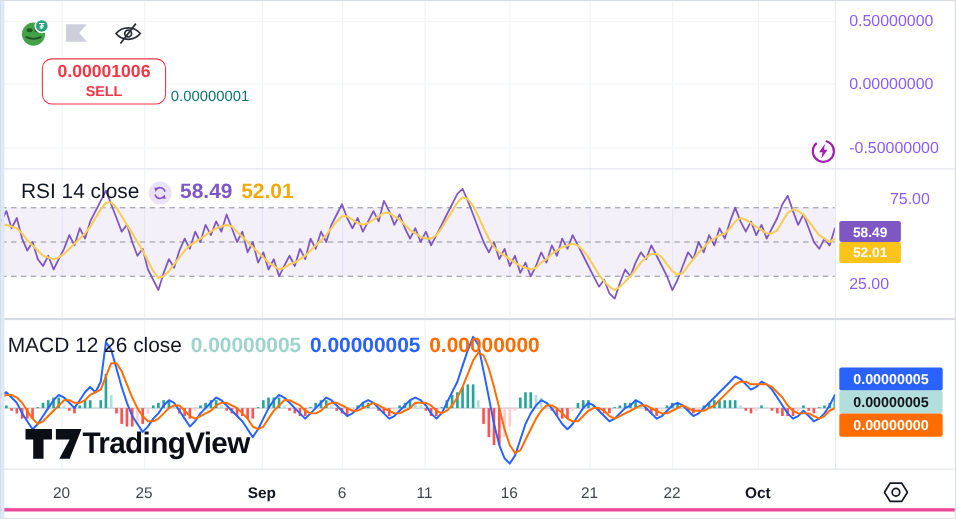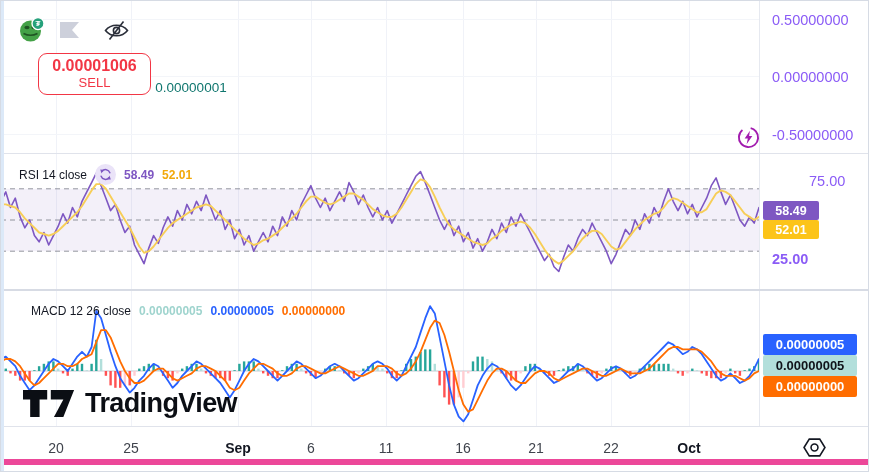--- a/index.html
+++ b/index.html
@@ -18,42 +18,42 @@
   .symbol-row { position:absolute; left:18px; top:16px; display:flex; align-items:center; gap:9px; z-index:7; }
   .pair-logo { position:relative; width:26px; height:26px; }
   .symbol-title { font-size:17px; font-weight:600; color:#A5A8B4; letter-spacing:.2px; white-space:nowrap; }
   .flag-ic { margin-left:6px; display:flex; cursor:pointer; }
   .eye-ic { margin-left:14px; display:flex; cursor:pointer; }
 
   .order-row { position:absolute; left:20px; top:52px; display:flex; align-items:flex-end; z-index:7;margin-left:17px; }
   .trade-btn { width:113px; height:42px; border-radius:9px; background:#fff; display:flex; flex-direction:column;
     align-items:center; justify-content:center; cursor:pointer; line-height:1.15; }
   .trade-btn .px { font-size:16px; font-weight:700; }
-  .trade-btn .lb { font-size:13px; font-weight:400; }
+  .trade-btn .lb { font-size:13px; font-weight:700; }
   .spread { width:80px; text-align:center; font-size:13.5px; color:#0f766e; }
 
   
   .y-label { position:absolute; left:771px; font-size:14.5px; color:#8b5cf6; z-index:7; white-space:nowrap; }
   .axis-badge { position:absolute; left:762px; z-index:8; display:flex; align-items:center; justify-content:center;
     font-size:12.5px; font-weight:700; border-radius:2px; }
   .rsi-badge { width:56px; height:19px; }
   .macd-badge { width:94px; height:21px; font-size:13px; }
 
   
-  .pane-header { position:absolute; display:flex; align-items:center; gap:8px; z-index:7; font-size:12px; }
+  .pane-header { position:absolute; display:flex; align-items:center; gap:8px; z-index:7; font-size:19px; }
   .pane-title { color:#131722; font-weight:500; white-space:nowrap; }
   .pane-val { font-weight:600; white-space:nowrap; }
   .refresh-ic { width:21px; height:21px; border-radius:50%; background:#EAE3F8; display:flex; align-items:center; justify-content:center; cursor:pointer; }
 
   svg.pane { position:absolute; left:0; z-index:2; }
 
   .lightning-ic { position:absolute; left:735px; top:124px; z-index:8; cursor:pointer; }
 
   
-  .brand { position:absolute; left:22px; top:387px; display:flex; align-items:center; gap:10px; z-index:8; }
+  .brand { position:absolute; left:22px; top:387px; display:flex; align-items:center; z-index:8; }
   .brand-text { font-size:27px; font-weight:800; color:#0B0E14; letter-spacing:-0.6px; }
 
   
   .time-axis { position:absolute; left:0; top:425px; width:869px; height:39px; background:#fff; z-index:6; }
   .time-label { position:absolute; top:13px; transform:translateX(-50%); font-size:14px; color:#40444D; }
   .time-label.month { font-weight:700; color:#131722;text-align:right; }
   .hex-ic { position:absolute; left:802px; top:10px; cursor:pointer; }
 </style>
 </head>
 <body>
@@ -138,21 +138,21 @@
         <path d="M15.8 7.6 A6 6 0 0 0 5.2 6.0" fill="none" stroke="#7E57C2" stroke-width="2" stroke-linecap="round"></path>
         <polygon points="3.0,3.2 6.8,3.5 4.6,8.6" fill="#7E57C2"></polygon>
         <path d="M4.2 12.4 A6 6 0 0 0 14.8 14.0" fill="none" stroke="#7E57C2" stroke-width="2" stroke-linecap="round"></path>
         <polygon points="17.0,16.8 13.2,16.5 15.4,11.4" fill="#7E57C2"></polygon>
       </svg>
     </span>
     <span class="pane-val" id="rsi-v1" style="color: rgb(126, 87, 194);">58.49</span>
     <span class="pane-val" id="rsi-v2" style="color: rgb(242, 169, 10);">52.01</span>
   </div>
   <span class="y-label" style="top:172px;margin-left:37px;">75.00</span>
-  <span class="y-label" style="top:250px;font-weight:bold;">25.00</span>
+  <span class="y-label" style="top:250px;">25.00</span>
   <span class="axis-badge rsi-badge" id="rsi-b1" style="top: 200px; background: rgb(126, 87, 194); color: rgb(255, 255, 255);">58.49</span>
   <span class="axis-badge rsi-badge" id="rsi-b2" style="top: 219px; background: rgb(252, 196, 25); color: rgb(255, 255, 255);">52.01</span>
 
   <div class="divider" style="top:288px;height:2px;background:#D7DBE4;"></div>
 
   <svg class="pane" id="macd-svg" style="top:291px;" width="758" height="134" viewBox="0 0 758 134">
       <line x1="0" y1="79" x2="758" y2="79" stroke="#C6CAD3" stroke-width="1"></line>
       <rect x="-1.2" y="76.6" width="2.4" height="2.4" fill="#26A69A"></rect>
       <rect x="3.6" y="76.6" width="2.4" height="2.4" fill="#26A69A"></rect>
       <rect x="8.3" y="79.0" width="2.4" height="2.4" fill="#FF5252"></rect>
@@ -309,41 +309,41 @@
       <rect x="728.2" y="76.6" width="2.4" height="2.4" fill="#26A69A"></rect>
       <rect x="733.0" y="79.0" width="2.4" height="2.4" fill="#FF5252"></rect>
       <rect x="737.7" y="79.0" width="2.4" height="4.8" fill="#FF5252"></rect>
       <rect x="742.5" y="78.2" width="2.4" height="0.8" fill="#26A69A"></rect>
       <rect x="747.3" y="76.6" width="2.4" height="2.4" fill="#26A69A"></rect>
       <rect x="752.0" y="74.2" width="2.4" height="4.8" fill="#26A69A"></rect>
       <rect x="756.8" y="67.0" width="2.4" height="12.0" fill="#26A69A"></rect>
       <polyline points="0.0,67.0 4.8,64.6 9.5,69.4 14.3,74.2 19.1,83.8 23.8,91.0 28.6,98.2 33.4,93.4 38.1,86.2 42.9,79.0 47.7,71.8 52.4,67.0 57.2,69.4 62.0,74.2 66.7,79.0 71.5,71.8 76.3,64.6 81.0,59.8 85.8,64.6 90.6,55.0 95.3,19.0 100.1,26.2 104.9,43.0 109.6,59.8 114.4,74.2 119.2,86.2 123.9,93.4 128.7,100.6 133.5,95.8 138.3,88.6 143.0,83.8 147.8,76.6 152.6,71.8 157.3,74.2 162.1,81.4 166.9,88.6 171.6,95.8 176.4,91.0 181.2,83.8 185.9,79.0 190.7,74.2 195.5,69.4 200.2,71.8 205.0,76.6 209.8,81.4 214.5,86.2 219.3,91.0 224.1,98.2 228.8,105.4 233.6,98.2 238.4,88.6 243.1,79.0 247.9,71.8 252.7,67.0 257.4,69.4 262.2,74.2 267.0,79.0 271.7,83.8 276.5,88.6 281.3,83.8 286.0,79.0 290.8,74.2 295.6,69.4 300.3,71.8 305.1,76.6 309.9,81.4 314.6,86.2 319.4,83.8 324.2,79.0 328.9,74.2 333.7,71.8 338.5,74.2 343.2,79.0 348.0,83.8 352.8,88.6 357.5,86.2 362.3,81.4 367.1,76.6 371.8,71.8 376.6,69.4 381.4,71.8 386.2,76.6 390.9,83.8 395.7,88.6 400.5,83.8 405.2,74.2 410.0,64.6 414.8,55.0 419.5,40.6 424.3,26.2 429.1,14.2 433.8,21.4 438.6,45.4 443.4,69.4 448.1,93.4 452.9,112.6 457.7,124.6 462.4,129.4 467.2,122.2 472.0,107.8 476.7,93.4 481.5,83.8 486.3,76.6 491.0,71.8 495.8,74.2 500.6,79.0 505.3,86.2 510.1,93.4 514.9,98.2 519.6,93.4 524.4,86.2 529.2,79.0 533.9,74.2 538.7,76.6 543.5,81.4 548.2,86.2 553.0,91.0 557.8,88.6 562.5,83.8 567.3,79.0 572.1,76.6 576.8,71.8 581.6,74.2 586.4,79.0 591.1,83.8 595.9,88.6 600.7,86.2 605.4,81.4 610.2,76.6 615.0,74.2 619.7,76.6 624.5,81.4 629.3,86.2 634.1,83.8 638.8,79.0 643.6,74.2 648.4,69.4 653.1,64.6 657.9,59.8 662.7,55.0 667.4,50.2 672.2,52.6 677.0,57.4 681.7,62.2 686.5,59.8 691.3,55.0 696.0,57.4 700.8,62.2 705.6,69.4 710.3,76.6 715.1,83.8 719.9,88.6 724.6,86.2 729.4,81.4 734.2,86.2 738.9,91.0 743.7,88.6 748.5,83.8 753.2,76.6 758.0,67.0" fill="none" stroke="#2962FF" stroke-width="1.8" stroke-linejoin="round" stroke-linecap="round"></polyline>
       <polyline points="0.0,69.4 4.8,67.0 9.5,67.0 14.3,69.4 19.1,74.2 23.8,81.4 28.6,88.6 33.4,93.4 38.1,91.0 42.9,86.2 47.7,81.4 52.4,76.6 57.2,71.8 62.0,71.8 66.7,74.2 71.5,74.2 76.3,71.8 81.0,67.0 85.8,64.6 90.6,62.2 95.3,50.2 100.1,38.2 104.9,38.2 109.6,45.4 114.4,57.4 119.2,69.4 123.9,79.0 128.7,86.2 133.5,91.0 138.3,91.0 143.0,88.6 147.8,83.8 152.6,79.0 157.3,76.6 162.1,76.6 166.9,81.4 171.6,86.2 176.4,88.6 181.2,86.2 185.9,83.8 190.7,81.4 195.5,76.6 200.2,74.2 205.0,74.2 209.8,76.6 214.5,79.0 219.3,83.8 224.1,88.6 228.8,95.8 233.6,98.2 238.4,95.8 243.1,88.6 247.9,81.4 252.7,76.6 257.4,71.8 262.2,71.8 267.0,74.2 271.7,76.6 276.5,81.4 281.3,83.8 286.0,83.8 290.8,81.4 295.6,76.6 300.3,74.2 305.1,74.2 309.9,76.6 314.6,79.0 319.4,81.4 324.2,81.4 328.9,79.0 333.7,76.6 338.5,74.2 343.2,76.6 348.0,79.0 352.8,81.4 357.5,83.8 362.3,83.8 367.1,81.4 371.8,79.0 376.6,74.2 381.4,74.2 386.2,74.2 390.9,76.6 395.7,81.4 400.5,83.8 405.2,81.4 410.0,76.6 414.8,69.4 419.5,59.8 424.3,47.8 429.1,35.8 433.8,28.6 438.6,31.0 443.4,43.0 448.1,59.8 452.9,79.0 457.7,98.2 462.4,112.6 467.2,119.8 472.0,117.4 476.7,107.8 481.5,98.2 486.3,88.6 491.0,81.4 495.8,76.6 500.6,76.6 505.3,79.0 510.1,83.8 514.9,88.6 519.6,91.0 524.4,91.0 529.2,86.2 533.9,81.4 538.7,79.0 543.5,79.0 548.2,81.4 553.0,86.2 557.8,88.6 562.5,86.2 567.3,83.8 572.1,81.4 576.8,79.0 581.6,76.6 586.4,76.6 591.1,79.0 595.9,81.4 600.7,83.8 605.4,83.8 610.2,81.4 615.0,79.0 619.7,76.6 624.5,79.0 629.3,81.4 634.1,81.4 638.8,81.4 643.6,79.0 648.4,76.6 653.1,71.8 657.9,67.0 662.7,62.2 667.4,57.4 672.2,55.0 677.0,55.0 681.7,57.4 686.5,57.4 691.3,57.4 696.0,57.4 700.8,59.8 705.6,64.6 710.3,69.4 715.1,76.6 719.9,81.4 724.6,83.8 729.4,83.8 734.2,83.8 738.9,86.2 743.7,88.6 748.5,86.2 753.2,81.4 758.0,79.0" fill="none" stroke="#FF6D00" stroke-width="1.8" stroke-linejoin="round" stroke-linecap="round"></polyline>
     </svg>
-  <div class="pane-header" style="left:30px;top:303px;justify-content:center;">
+  <div class="pane-header" style="left:6px;top:303px;justify-content:center;">
     <span class="pane-title">MACD 12 26 close</span>
     <span class="pane-val" id="macd-v1" style="color: rgb(159, 212, 206);">0.00000005</span>
     <span class="pane-val" id="macd-v2" style="color: rgb(41, 98, 255);">0.00000005</span>
     <span class="pane-val" id="macd-v3" style="color: rgb(255, 109, 0);">0.00000000</span>
   </div>
   <span class="axis-badge macd-badge" id="macd-b1" style="top: 333px; background: rgb(41, 98, 255); color: rgb(255, 255, 255);">0.00000005</span>
   <span class="axis-badge macd-badge" id="macd-b2" style="top: 354px; background: rgb(178, 223, 219); color: rgb(16, 19, 26);">0.00000005</span>
   <span class="axis-badge macd-badge" id="macd-b3" style="top: 375px; background: rgb(255, 109, 0); color: rgb(255, 255, 255);">0.00000000</span>
 
   <div class="brand">
     <span style="display:flex;">
       <svg width="52" height="29" viewBox="0 0 58 30">
         <path d="M0 0 H27 V10.5 H18.5 V30 H8 V10.5 H0 Z" fill="#0B0E14"></path>
         <path d="M31 0 H57 L45 30 H34.5 L45 10.5 H31 Z" fill="#0B0E14"></path>
       </svg>
     </span>
     <span class="brand-text">TradingView</span>
   </div>
 
-  <div class="time-axis" id="time-axis" style="border-top:1px solid #E0E3EB;border-bottom:6px solid #ec4899;">
+  <div class="time-axis" id="time-axis" style="border-top:1px solid #E0E3EB;border-bottom:3px solid #ec4899;">
     <span class="hex-ic">
       <svg width="23" height="21" viewBox="0 0 22 20">
         <polygon points="1,10 6,2 16,2 21,10 16,18 6,18" fill="none" stroke="#131722" stroke-width="1.5"></polygon>
         <circle cx="11" cy="10" r="3.3" fill="none" stroke="#131722" stroke-width="1.5"></circle>
       </svg>
     </span>
   <span class="time-label" style="left: 55px;">20</span>
       <span class="time-label" style="left: 130px;">25</span>
       <span class="time-label month" style="left: 237px;">Sep</span>
       <span class="time-label" style="left: 310px;">6</span>

